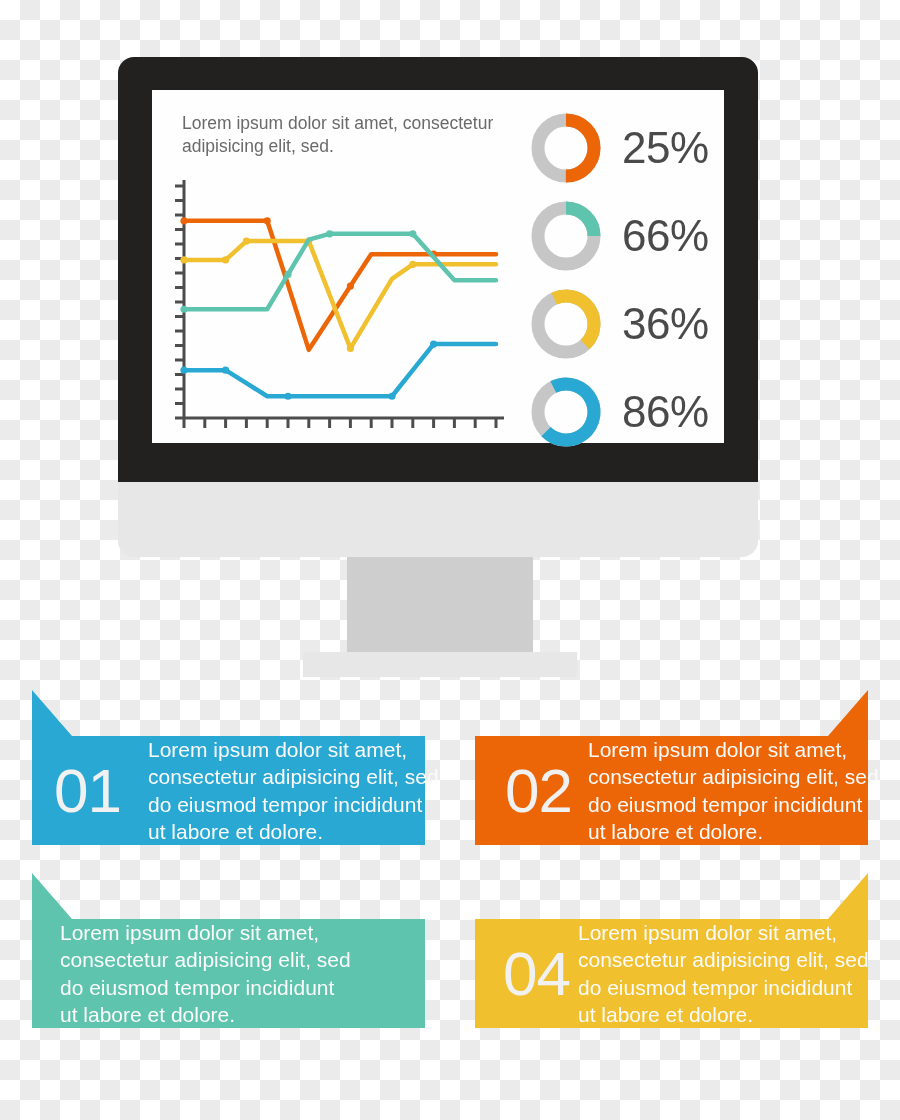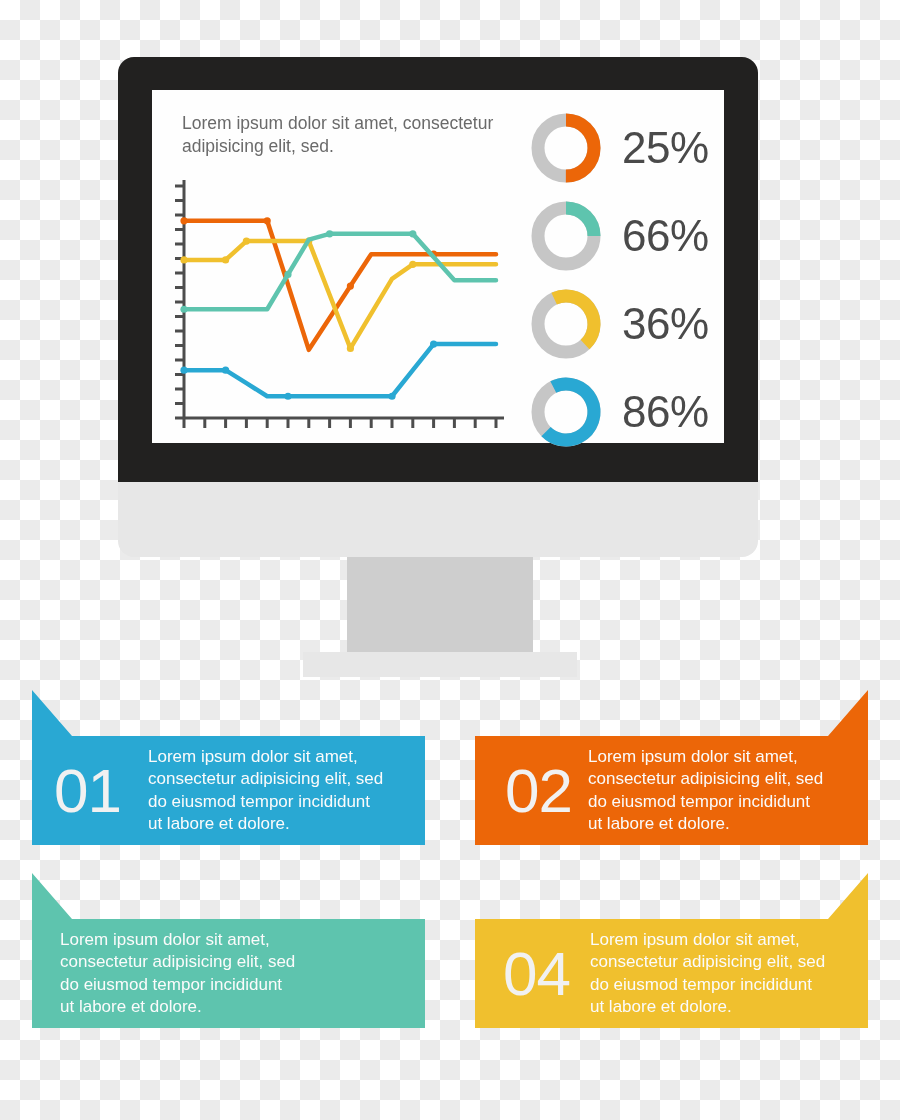--- a/index.html
+++ b/index.html
@@ -113,40 +113,40 @@
     box-sizing: border-box;
   }
   .banner-num {
     font-size: 62px;
     color: #f1f1f1;
     line-height: 1;
     flex: 0 0 auto;
     letter-spacing: -1px;
   }
   .banner-text {
-    font-size: 17px;
+    font-size: 21px;
     line-height: 1.3;
     color: #fbfbfb;
     flex: 0 0 auto;
     white-space: pre-line;
   }
 
   #banner-01 { left: 32px;  top: 690px; }
   #banner-02 { left: 475px; top: 690px; }
   #banner-03 { left: 32px;  top: 873px; }
   #banner-04 { left: 475px; top: 873px; }
 
   #banner-01 .banner-inner { padding-left: 22px; }
   #banner-01 .banner-num { margin-right: 27px; }
   #banner-02 .banner-inner { padding-left: 30px; }
   #banner-02 .banner-num { margin-right: 16px; }
   #banner-03 .banner-inner { padding-left: 28px; }
   #banner-03 .banner-num { margin-right: 2px; }
   #banner-04 .banner-inner { padding-left: 28px; }
-  #banner-04 .banner-num { margin-right: 20px; }
+  #banner-04 .banner-num { margin-right: 8px; }
 </style>
 </head>
 <body>
 
 <div id="monitor-assembly">
   <div id="monitor-bezel"></div>
   <div id="monitor-screen"></div>
   <div id="monitor-chin"></div>
   <div id="monitor-neck"></div>
   <div id="monitor-base"></div>

